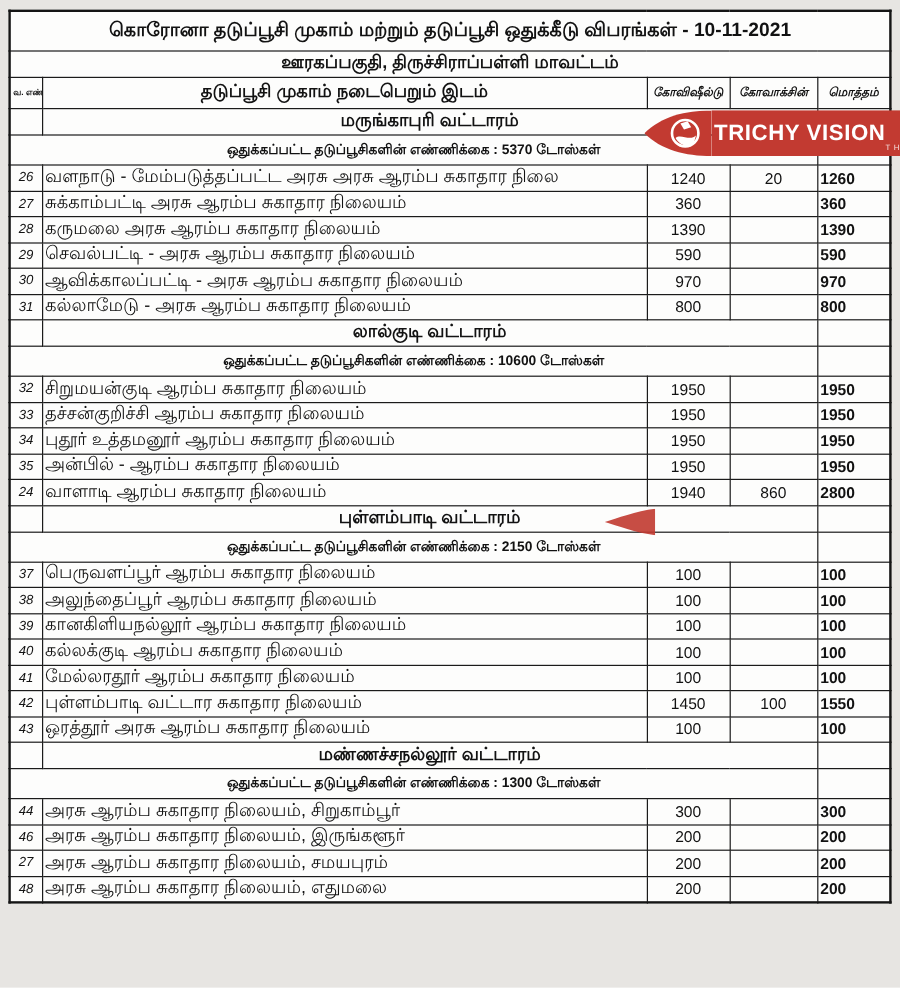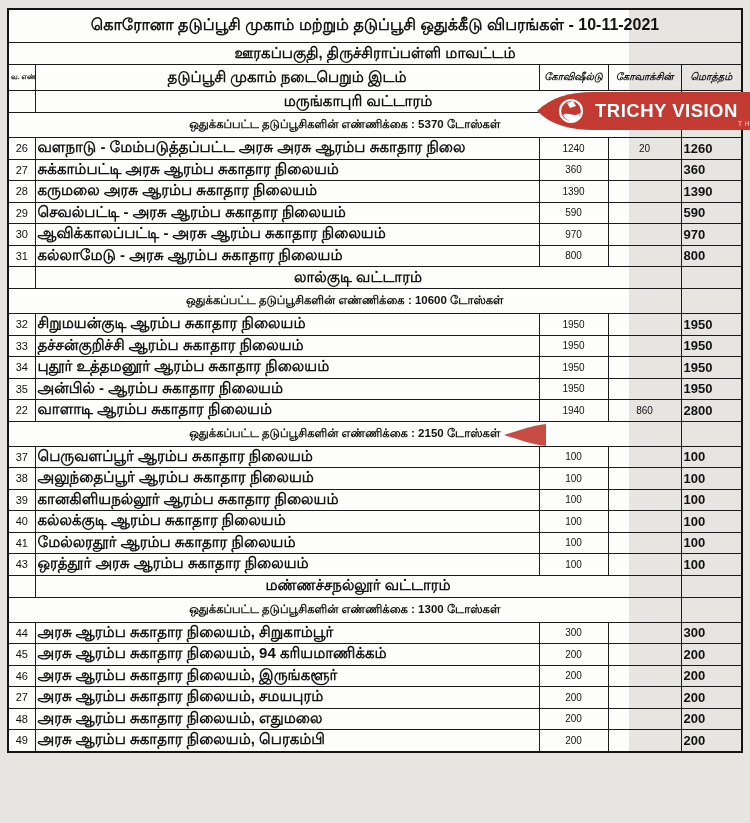--- a/index.html
+++ b/index.html
@@ -3,21 +3,21 @@
 <meta charset="utf-8">
 <style>
   html,body{margin:0;padding:0;}
   body{
     width:750px;height:823px;overflow:hidden;
     background:#e7e5e2;
     font-family:"Liberation Sans","DejaVu Sans",sans-serif;
     position:relative;
   }
   .sheet{
-    position:absolute;left:7px;top:8px;width:622px;
+    position:absolute;left:7px;top:8px;width:734px;
     background:#fdfdfc;
   }
   table.vax{
     width:100%;border-collapse:collapse;table-layout:fixed;
     border:2px solid #151515;
   }
   table.vax td{
     border:1.5px solid #1b1b1b;
     color:#121212;
     overflow:hidden;white-space:nowrap;
@@ -32,23 +32,23 @@
 
   .r-title td{height:32px;font-size:16px;font-weight:bold;text-align:center;}
   .r-sub td{height:21px;font-size:15px;font-weight:bold;text-align:center;}
   .r-colhead td{height:25px;}
   .th-serial{font-size:7px;color:#444;text-align:center;font-weight:bold;}
   .th-loc{font-size:15px;font-weight:bold;text-align:center;margin-left:45px;}
   .th-small{font-size:10px;font-weight:bold;text-align:center;color:#222;font-style:italic;}
   .r-sec td{height:21px;font-size:15px;font-weight:bold;text-align:center;}
   .r-alloc td{height:24px;font-size:11.5px;font-weight:bold;text-align:center;color:#1e1e1e;}
   .r-data td{height:20.5px;}
-  .cell-no{font-size:11px;text-align:center;color:#333;}
-  .cell-name{font-size:15px;font-weight:bold;text-align:left;padding-left:4px;}
-  .cell-num{font-size:10px;text-align:center;color:#3a3a3a;}
+  .cell-no{font-size:11px;text-align:center;color:#333;font-style:italic;}
+  .cell-name{font-size:15px;font-weight:normal;text-align:left;padding-left:4px;}
+  .cell-num{font-size:13px;text-align:center;color:#3a3a3a;}
   .cell-tot{font-size:13px;text-align:left;font-weight:bold;color:#0e0e0e;}
 
   
   .logo{
     position:absolute;top:92px;right:5px;height:38px;width:208px;
     display:flex;align-items:stretch;z-index:5;
   }
   .logo .eye{flex:0 0 56px;height:38px;}
   .logo .banner{
     flex:1;background:#c23a31;display:flex;flex-direction:row;
@@ -177,27 +177,32 @@
     <td class="cell-tot">1950</td>
   </tr>
   <tr class="r-data">
     <td class="cell-no">35</td>
     <td class="cell-name">அன்பில் - ஆரம்ப சுகாதார நிலையம்</td>
     <td class="cell-num">1950</td>
     <td class="cell-num"></td>
     <td class="cell-tot">1950</td>
   </tr>
   <tr class="r-data">
-    <td class="cell-no">22</td>
+    <td class="cell-no">24</td>
     <td class="cell-name">வாளாடி ஆரம்ப சுகாதார நிலையம்</td>
     <td class="cell-num">1940</td>
     <td class="cell-num">860</td>
     <td class="cell-tot">2800</td>
   </tr>
 
+  <tr class="r-sec">
+    <td></td>
+    <td colspan="3">புள்ளம்பாடி வட்டாரம்</td>
+    <td></td>
+  </tr>
   <tr class="r-alloc">
     <td colspan="4">ஒதுக்கப்பட்ட தடுப்பூசிகளின் எண்ணிக்கை : 2150 டோஸ்கள்</td>
     <td></td>
   </tr>
   <tr class="r-data">
     <td class="cell-no">37</td>
     <td class="cell-name">பெருவளப்பூர் ஆரம்ப சுகாதார நிலையம்</td>
     <td class="cell-num">100</td>
     <td class="cell-num"></td>
     <td class="cell-tot">100</td>
@@ -222,20 +227,27 @@
     <td class="cell-num">100</td>
     <td class="cell-num"></td>
     <td class="cell-tot">100</td>
   </tr>
   <tr class="r-data">
     <td class="cell-no">41</td>
     <td class="cell-name">மேல்லரதூர் ஆரம்ப சுகாதார நிலையம்</td>
     <td class="cell-num">100</td>
     <td class="cell-num"></td>
     <td class="cell-tot">100</td>
+  </tr>
+  <tr class="r-data">
+    <td class="cell-no">42</td>
+    <td class="cell-name">புள்ளம்பாடி வட்டார சுகாதார நிலையம்</td>
+    <td class="cell-num">1450</td>
+    <td class="cell-num">100</td>
+    <td class="cell-tot">1550</td>
   </tr>
   <tr class="r-data">
     <td class="cell-no">43</td>
     <td class="cell-name">ஒரத்தூர் அரசு ஆரம்ப சுகாதார நிலையம்</td>
     <td class="cell-num">100</td>
     <td class="cell-num"></td>
     <td class="cell-tot">100</td>
   </tr>
 
   <tr class="r-sec">
@@ -248,50 +260,36 @@
     <td></td>
   </tr>
   <tr class="r-data">
     <td class="cell-no">44</td>
     <td class="cell-name">அரசு ஆரம்ப சுகாதார நிலையம், சிறுகாம்பூர்</td>
     <td class="cell-num">300</td>
     <td class="cell-num"></td>
     <td class="cell-tot">300</td>
   </tr>
   <tr class="r-data">
-    <td class="cell-no">45</td>
-    <td class="cell-name">அரசு ஆரம்ப சுகாதார நிலையம், 94 கரியமாணிக்கம்</td>
-    <td class="cell-num">200</td>
-    <td class="cell-num"></td>
-    <td class="cell-tot">200</td>
-  </tr>
-  <tr class="r-data">
     <td class="cell-no">46</td>
     <td class="cell-name">அரசு ஆரம்ப சுகாதார நிலையம், இருங்களூர்</td>
     <td class="cell-num">200</td>
     <td class="cell-num"></td>
     <td class="cell-tot">200</td>
   </tr>
   <tr class="r-data">
     <td class="cell-no">27</td>
     <td class="cell-name">அரசு ஆரம்ப சுகாதார நிலையம், சமயபுரம்</td>
     <td class="cell-num">200</td>
     <td class="cell-num"></td>
     <td class="cell-tot">200</td>
   </tr>
   <tr class="r-data">
     <td class="cell-no">48</td>
     <td class="cell-name">அரசு ஆரம்ப சுகாதார நிலையம், எதுமலை</td>
-    <td class="cell-num">200</td>
-    <td class="cell-num"></td>
-    <td class="cell-tot">200</td>
-  </tr>
-  <tr class="r-data">
-    <td class="cell-no">49</td>
-    <td class="cell-name">அரசு ஆரம்ப சுகாதார நிலையம், பெரகம்பி</td>
     <td class="cell-num">200</td>
     <td class="cell-num"></td>
     <td class="cell-tot">200</td>
   </tr>
 </tbody>
     </table>
 </div>
 
 <div class="logo">
   <svg class="eye" viewBox="0 0 56 38" xmlns="http://www.w3.org/2000/svg">

